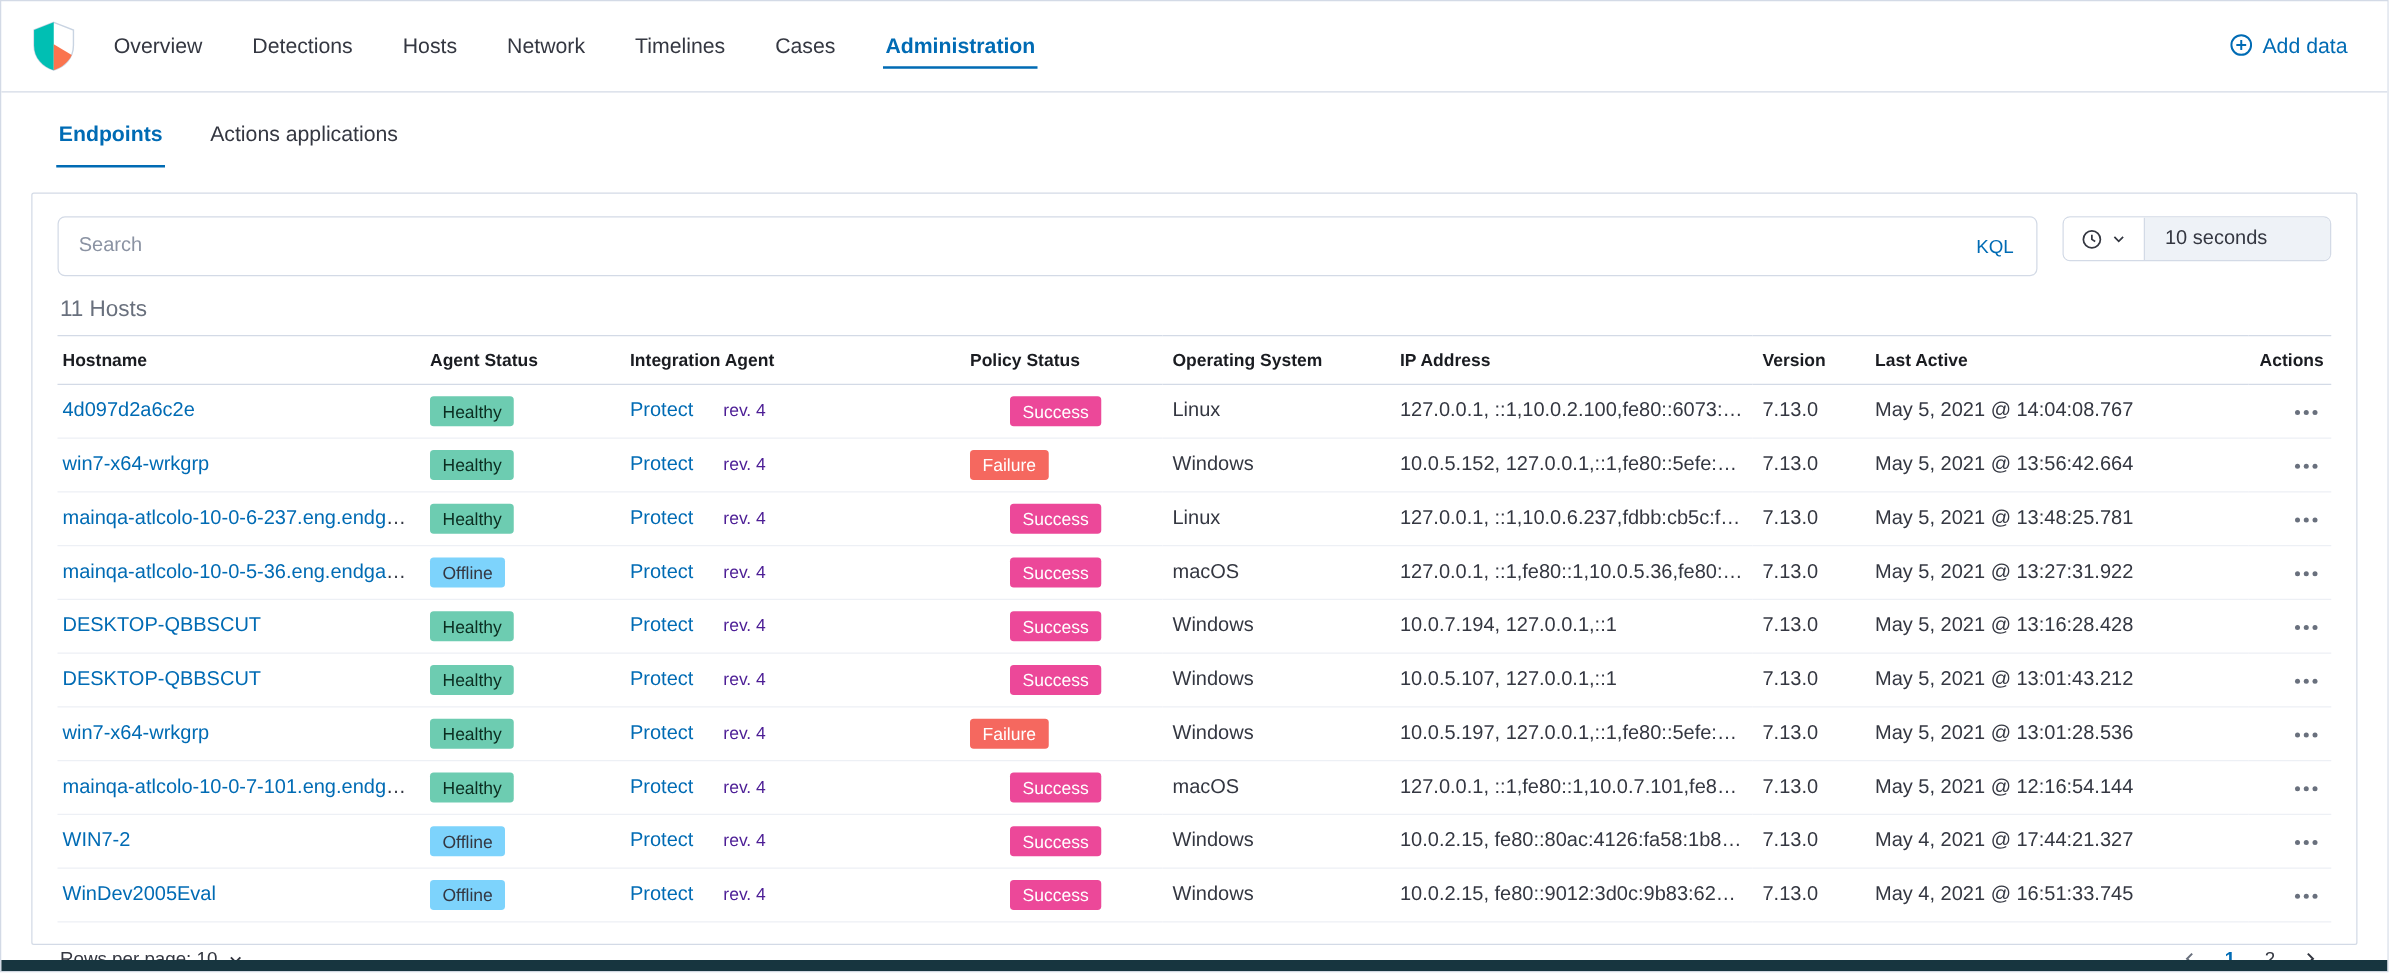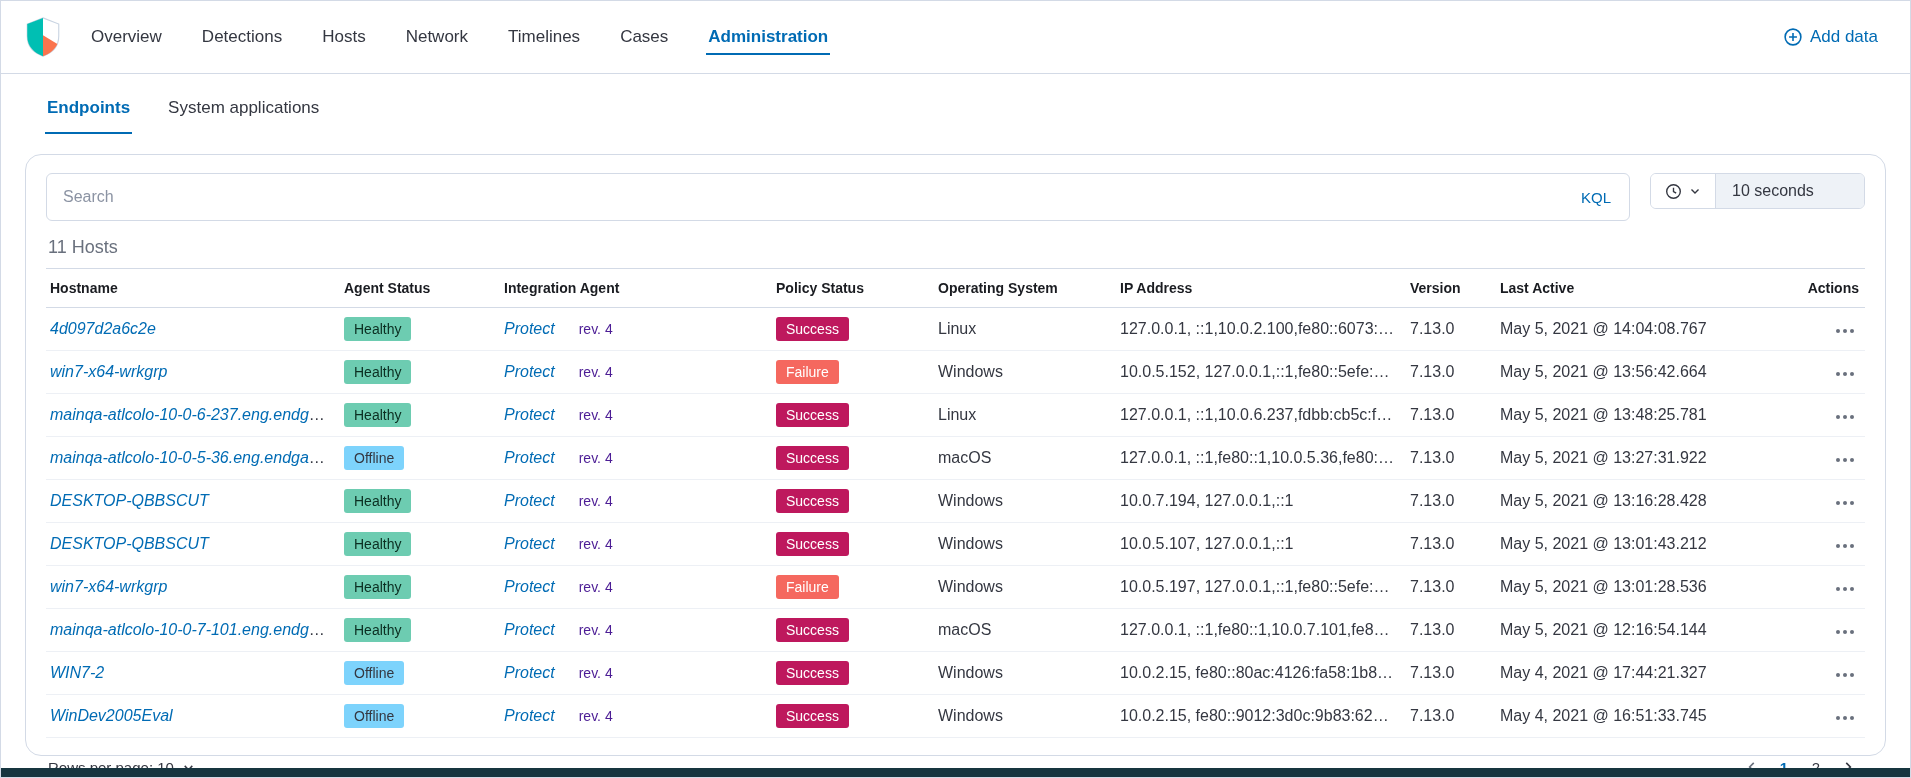--- a/index.html
+++ b/index.html
@@ -6,55 +6,55 @@
   body { font-family: "Liberation Sans", "DejaVu Sans", sans-serif; background: #fff; color: #343741; }
   .page { width: 1911px; height: 778px; border: 1px solid #d3dae6; background: #fff; display: flex; flex-direction: column; overflow: hidden; }
 
   
   .top-nav { height: 73px; flex: 0 0 auto; display: flex; align-items: center; padding: 0 32px 0 24px; border-bottom: 1px solid #d3dae6; }
   .logo { width: 36px; height: 42px; margin-right: 28px; flex: 0 0 auto; }
   .logo svg { width: 100%; height: 100%; }
   .primary-nav { display: flex; align-items: center; gap: 36px; height: 100%; }
   .nav-item { font-size: 17px; color: #343741; cursor: pointer; padding: 8px 2px; white-space: nowrap; }
   .nav-item.active { color: #006bb4; font-weight: 700; box-shadow: inset 0 -2px 0 0 #006bb4; }
-  .add-data { margin-left: auto; display: flex; align-items: center; gap: 8px; color: #006bb4; font-size: 17px; font-weight: 500; cursor: pointer; white-space: nowrap; }
+  .add-data { margin-left: auto; display: flex; gap: 8px; color: #006bb4; font-size: 17px; font-weight: 500; cursor: pointer; white-space: nowrap; }
 
   
   .section-tabs { display: flex; gap: 34px; padding: 0 44px; flex: 0 0 auto; }
   .tab { font-size: 17px; padding: 24px 2px 16px; color: #343741; cursor: pointer; white-space: nowrap; }
   .tab.active { color: #006bb4; font-weight: 600; box-shadow: inset 0 -2px 0 0 #006bb4; }
 
   
-  .card { margin: 20px 24px 12px; border: 1px solid #d3dae6; border-radius: 16px; padding: 18px 20px 4px; flex: 1 1 auto; display: flex; flex-direction: column; min-height: 0; }
+  .card { margin: 20px 24px 12px; border: 1px solid #d3dae6; border-radius: 2px; padding: 18px 20px 4px; flex: 1 1 auto; display: flex; flex-direction: column; min-height: 0; }
 
   .toolbar { display: flex; align-items: stretch; gap: 14px; flex: 0 0 auto; }
   .search-box { flex: 1 1 auto; display: flex; align-items: center; height: 48px; border: 1px solid #d3dae6; border-radius: 6px; background: #fff; overflow: hidden; }
   .search-input { flex: 1; border: none; outline: none; height: 100%; padding: 0 16px; font-size: 16px; font-family: inherit; color: #343741; background: transparent; }
   .search-input::placeholder { color: #8b93a3; }
   .kql-btn { padding: 0 18px; height: 100%; display: flex; align-items: center; color: #006bb4; font-size: 15px; cursor: pointer; }
   .refresh-btn { height: 48px; padding: 0 22px; background: #0d6fc4; color: #fff; border: none; border-radius: 6px; font-size: 16px; font-family: inherit; display: flex; align-items: center; gap: 9px; cursor: pointer; }
   .interval-group { display: flex; height: 36px; border: 1px solid #d3dae6; border-radius: 6px; overflow: hidden; margin-left: 6px; }
   .interval-toggle { display: flex; align-items: center; gap: 7px; padding: 0 14px; background: #fff; border: none; border-right: 1px solid #d3dae6; cursor: pointer; }
   .interval-value { display: flex; align-items: center; padding: 0 16px; min-width: 148px; background: #eef2f7; font-size: 16px; color: #343741; cursor: pointer; }
 
   .hosts-count { font-size: 18px; color: #69707d; margin: 16px 2px 10px; flex: 0 0 auto; }
 
   
   table.endpoints { width: 100%; border-collapse: collapse; table-layout: fixed; flex: 0 0 auto; }
   th { text-align: left; font-size: 14px; font-weight: 700; color: #1a1c21; padding: 11px 8px; border-top: 1px solid #d3dae6; border-bottom: 1px solid #d3dae6; white-space: nowrap; overflow: hidden; }
   td { font-size: 16px; color: #343741; padding: 9px 8px; border-bottom: 1px solid #edf0f5; white-space: nowrap; overflow: hidden; text-overflow: ellipsis; }
   th:first-child, td:first-child { padding-left: 4px; }
   th:last-child { text-align: right; padding-right: 6px; }
   td.actions { text-align: right; padding-right: 6px; overflow: visible; }
-  .link { color: #006bb4; text-decoration: none; cursor: pointer; font-style: italic; }
+  .link { color: #006bb4; text-decoration: none; cursor: pointer; }
   .rev { font-size: 14px; color: #4c1d95; margin-left: 24px; }
   .badge { display: inline-block; padding: 3px 10px; border-radius: 3px; font-size: 14px; line-height: 18px; }
   .badge-healthy { background: #6dccb1; color: #0b2e21; }
   .badge-offline { background: #7dd3fc; color: #343741; }
-  .badge-success { background: #be185d; color: #fff; }
+  .badge-success { background: #ec4899; color: #fff; margin-left: 32px; }
   .badge-failure { background: #f5685f; color: #fff; }
   .dots-btn { background: none; border: none; cursor: pointer; padding: 7px 5px; display: inline-flex; gap: 3px; align-items: center; }
   .dots-btn span { width: 4px; height: 4px; border-radius: 50%; background: #69707d; display: block; }
 
   
   .table-footer { display: flex; align-items: center; justify-content: space-between; padding: 14px 2px 12px; flex: 0 0 auto; }
   .rows-per-page { display: flex; align-items: center; gap: 8px; font-size: 15px; color: #343741; cursor: pointer; }
   .pagination { display: flex; align-items: center; gap: 2px; }
   .pages { display: flex; align-items: center; gap: 2px; }
   .page-num { min-width: 30px; height: 30px; display: flex; align-items: center; justify-content: center; font-size: 15px; color: #343741; cursor: pointer; border: none; background: none; font-family: inherit; }
@@ -91,21 +91,21 @@
             <circle cx="8" cy="8" r="7" fill="none" stroke="#006bb4" stroke-width="1.4"></circle>
             <path d="M8 4.5v7M4.5 8h7" stroke="#006bb4" stroke-width="1.4"></path>
           </svg>
       </span>
       <span>Add data</span>
     </div>
   </header>
 
   <div class="section-tabs">
       <span class="tab active">Endpoints</span>
-      <span class="tab">System applications</span>
+      <span class="tab">Actions applications</span>
     </div>
 
   <main class="card">
 
     <div class="toolbar">
       <div class="search-box">
         <input class="search-input" placeholder="Search" style="">
         <span class="kql-btn">KQL</span>
       </div>
       <div class="interval-group">

